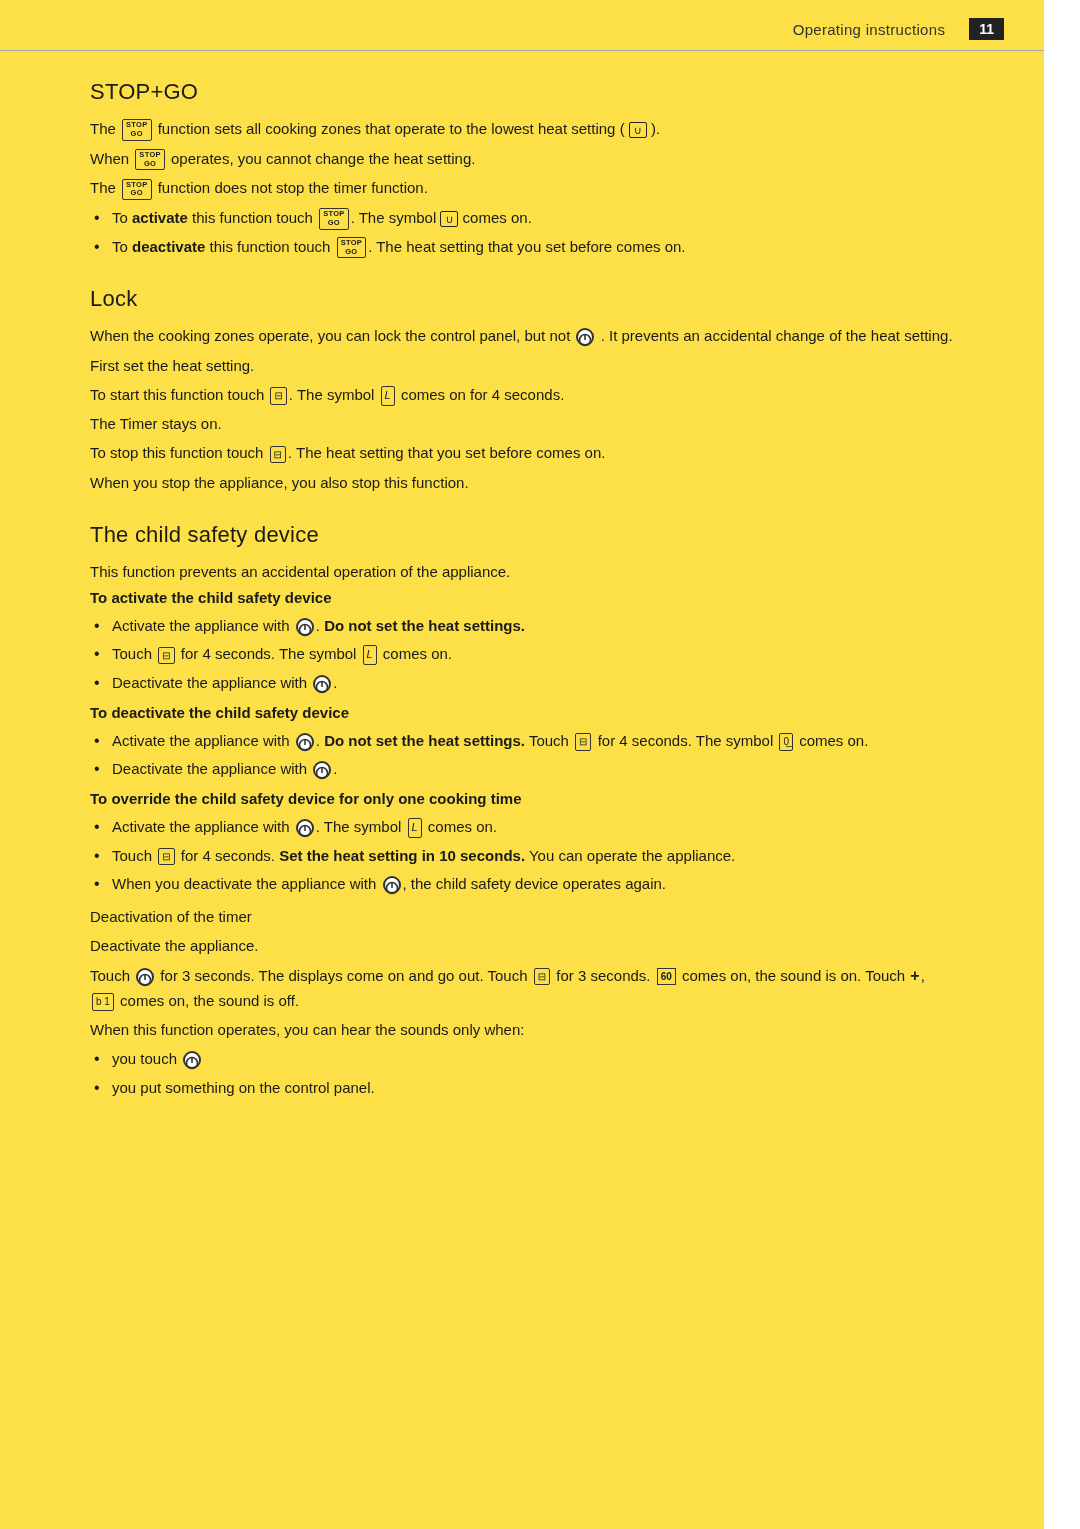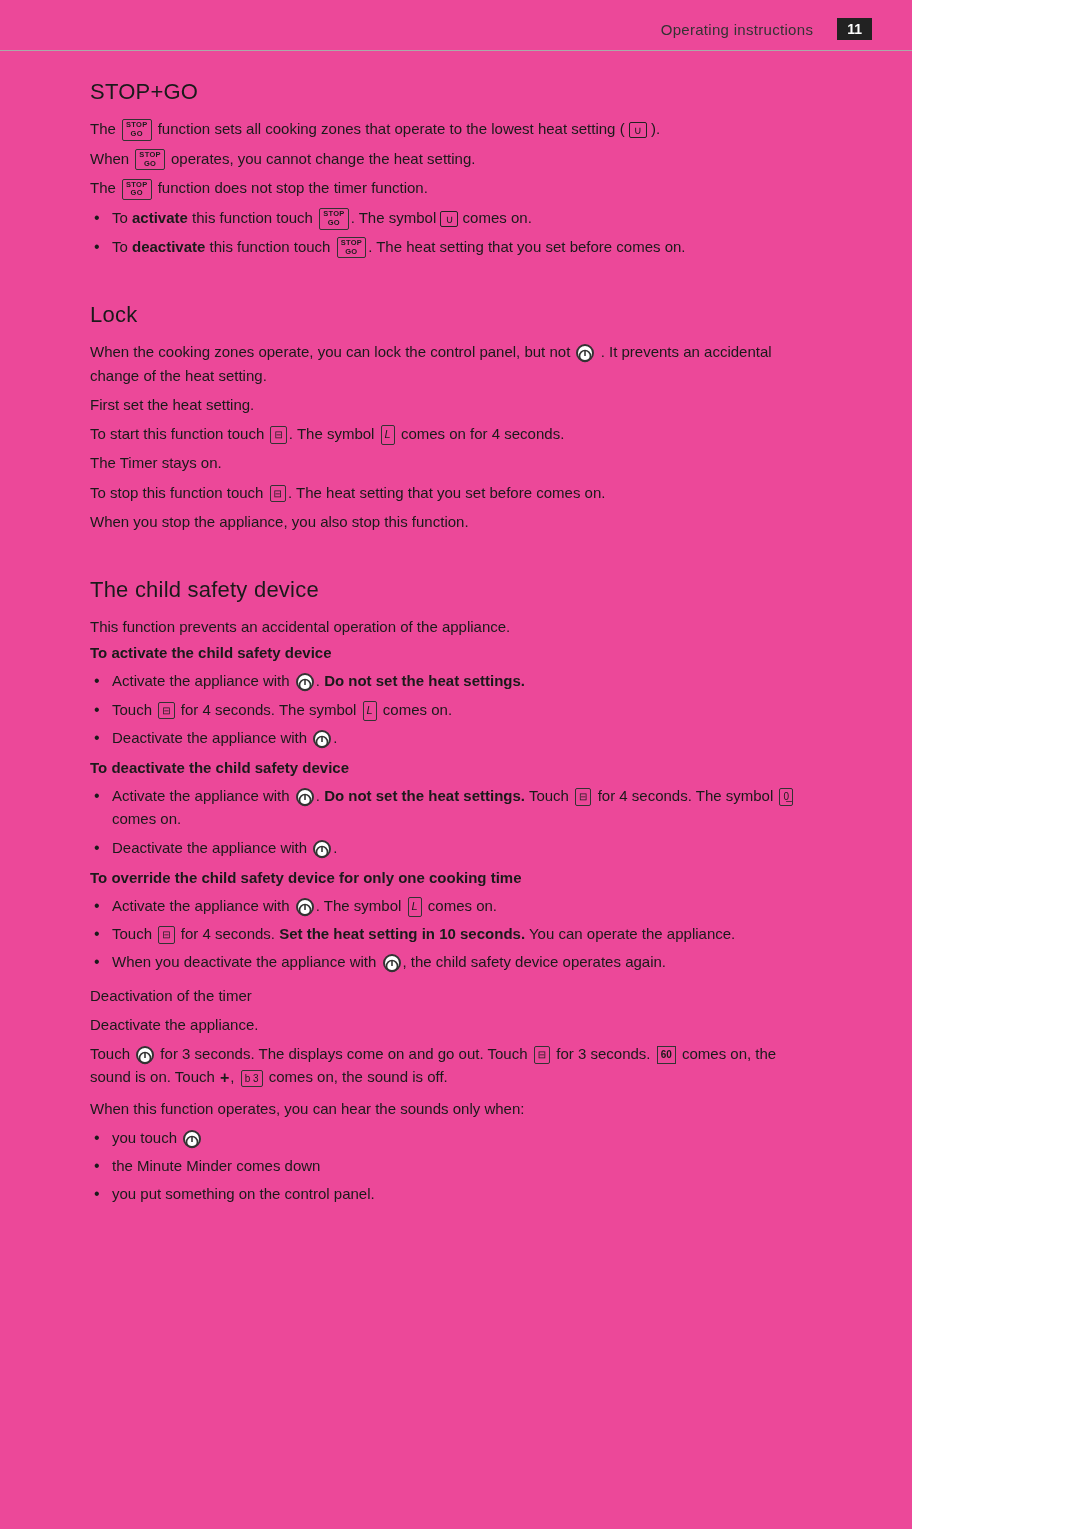--- a/index.html
+++ b/index.html
@@ -6,24 +6,24 @@
     body {
       font-family: 'Arial', sans-serif;
       font-size: 15px;
       color: #1a1a1a;
       background: #fff;
       width: 1080px;
       min-height: 1529px;
       position: relative;
     }
     .page-container {
-      width: 912px;
+      width: 1044px;
       min-height: 1529px;
       padding: 0;
-      background: #ec4899;
+      background: #fde047;
       position: relative;
     }
     
     .page-header {
       display: flex;
       justify-content: flex-end;
       align-items: center;
       padding: 18px 40px 10px 40px;
       border-bottom: 1px solid #aaa;
       margin-bottom: 0;
@@ -50,21 +50,21 @@
     }
     
     .content {
       padding: 28px 91px 40px 90px;
     }
     
     .section-title {
       font-size: 22px;
       font-weight: normal;
       margin-bottom: 12px;
-      margin-top: 44px;
+      margin-top: 28px;
       letter-spacing: 0.01em;
     }
     .section-title.first { margin-top: 0; }
     
     .subsection-title {
       font-size: 15px;
       font-weight: bold;
       margin-bottom: 8px;
     }
     
@@ -366,33 +366,32 @@
             <circle cx="9" cy="9" r="7" fill="none" stroke="#333" stroke-width="2"></circle>
             <rect x="8" y="2" width="2" height="7" fill="#333"></rect>
           </svg>
         </span>
         for 3 seconds. The displays come on and go out. Touch
         <span class="key-icon">⊟</span>
         for 3 seconds.
         <span class="sixty-icon">60</span>
         comes on, the sound is on. Touch
         <span class="plus-icon">+</span>,
-        <span class="b6-icon">b 3</span>
+        <span class="b6-icon">b 1</span>
         comes on, the sound is off.
       </p>
       <p class="para">When this function operates, you can hear the sounds only when:</p>
       <ul class="bullet-list">
         <li>
           you touch
           <span class="power-icon">
             <svg viewBox="0 0 18 18" xmlns="http://www.w3.org/2000/svg">
               <circle cx="9" cy="9" r="7" fill="none" stroke="#333" stroke-width="2"></circle>
               <rect x="8" y="2" width="2" height="7" fill="#333"></rect>
             </svg>
           </span>
         </li>
-        <li>the Minute Minder comes down</li>
         <li>you put something on the control panel.</li>
       </ul>
     </div>
 
   </div>
 </div>
 
 </body></html>

